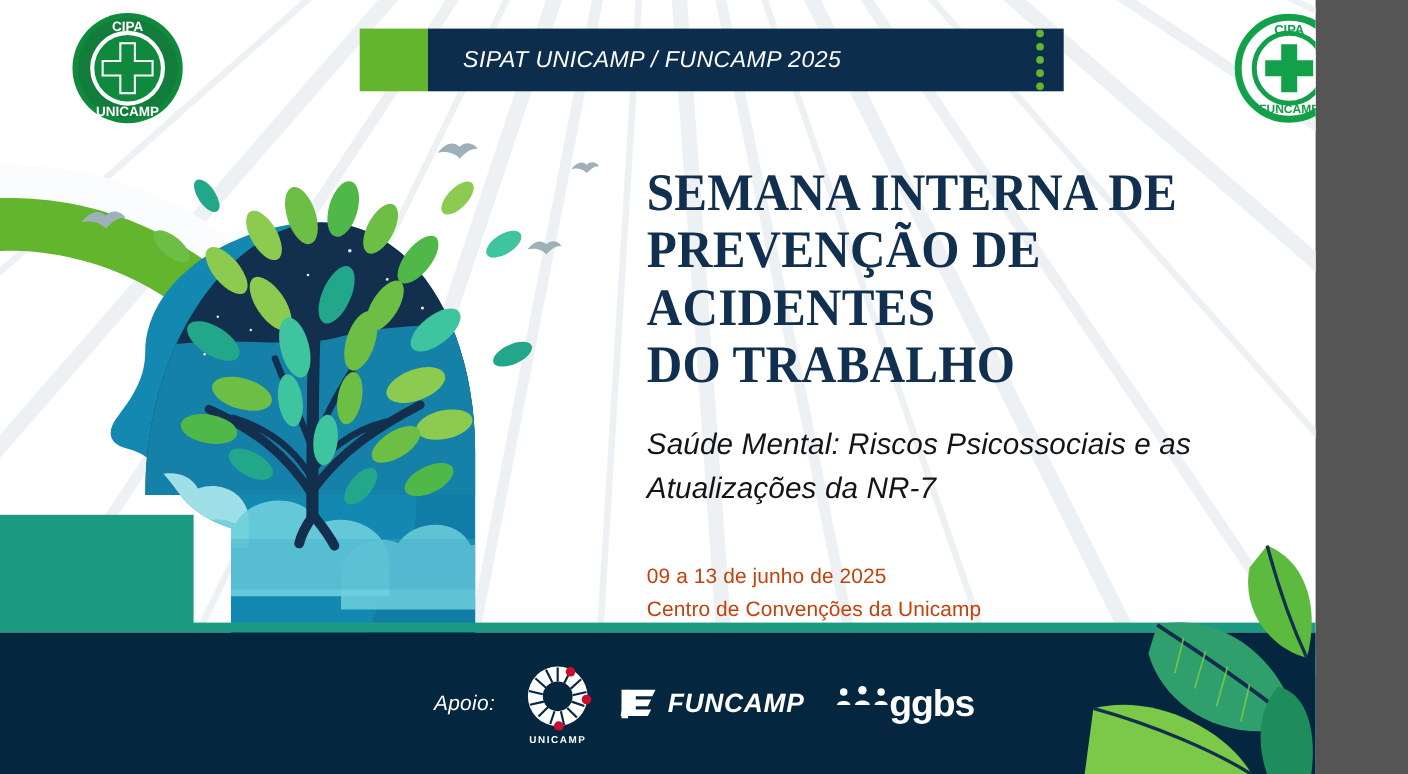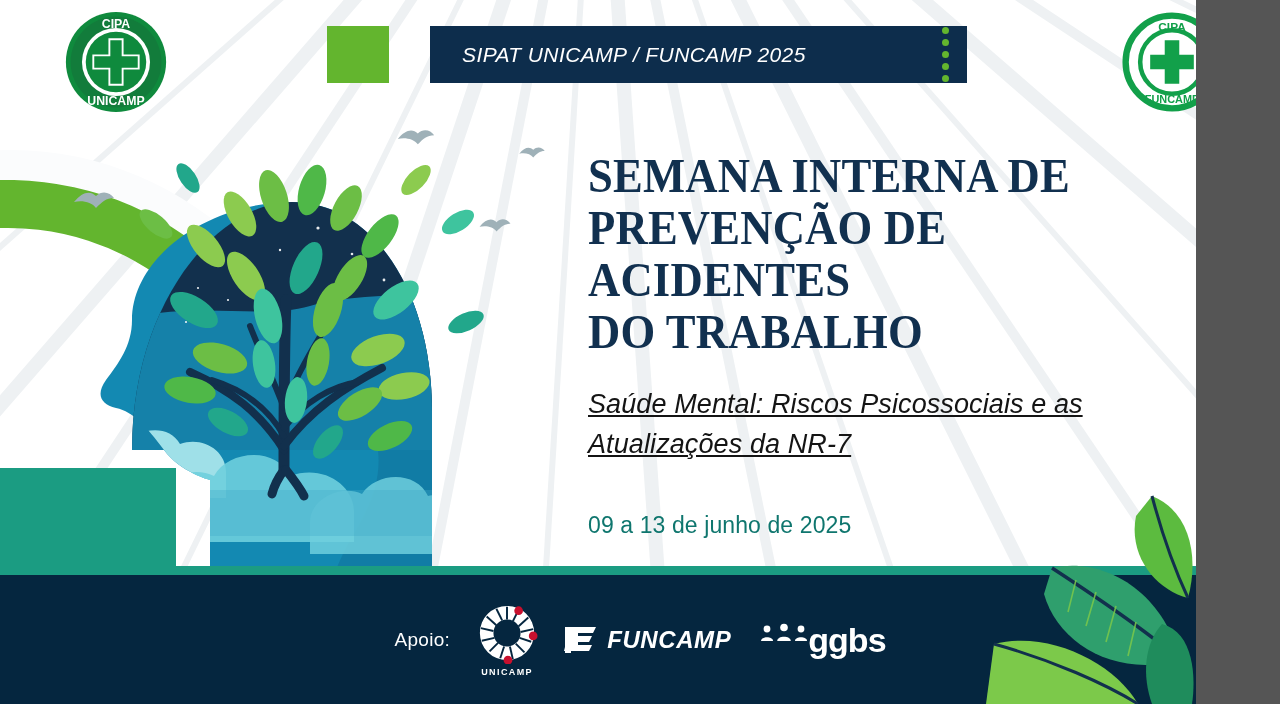--- a/index.html
+++ b/index.html
@@ -31,21 +31,21 @@
   .head-wrap{position:absolute;left:60px;top:150px;width:420px;height:430px;}
   .head-svg{position:absolute;left:0;top:0;}
 
   
   .bird{position:absolute;fill:#9fb1b8;}
 
   
   .topbar{position:absolute;left:327px;top:26px;width:640px;height:57px;display:flex;}
   .topbar-green{width:62px;background:#63b52e;flex:0 0 auto;}
   .topbar-navy{flex:1 1 auto;background:#0d2d4c;display:flex;align-items:center;
-               justify-content:space-between;padding:0 12px 0 0;margin-left:41px;}
+               justify-content:space-between;padding:0 12px 0 0;}
   .topbar-title{
     color:#ffffff;font-style:italic;font-weight:400;font-size:21px;letter-spacing:.4px;
     padding-left:32px;white-space:nowrap;
   }
   .dots{display:flex;flex-direction:column;gap:5px;padding-right:6px;}
   .dots i{display:block;width:7px;height:7px;border-radius:50%;background:#63b52e;}
 
   
   .cipa{position:absolute;}
   .cipa-unicamp{left:64px;top:10px;width:104px;height:104px;}
@@ -56,35 +56,35 @@
   .title{
     font-family:"Liberation Serif", serif;
     font-weight:700;color:#11304f;
     font-size:48px;line-height:52px;letter-spacing:.2px;
     margin:0 0 26px 0;
     transform:scaleX(.93);transform-origin:left center;
   }
   .title span{display:block;}
   .subtitle{
     font-style:italic;font-weight:400;color:#141414;
-    font-size:27px;line-height:40px;margin:0 0 46px 0;letter-spacing:.1px;text-decoration:underline;
+    font-size:27px;line-height:40px;margin:0 0 46px 0;letter-spacing:.1px;
   }
   .subtitle span{display:block;}
-  .meta{font-size:23px;line-height:30px;color:#0f766e;margin:0 0 34px 0;letter-spacing:.1px;}
+  .meta{font-size:19px;line-height:30px;color:#c2410c;margin:0 0 34px 0;letter-spacing:.1px;}
   .meta span{display:block;}
   .cta{font-size:19px;color:#111;letter-spacing:.1px;}
 
   
   .teal-strip{position:absolute;left:0;top:566px;width:1280px;height:9px;background:#1b9c82;}
   .footer{position:absolute;left:0;top:575px;width:1280px;height:129px;background:#05263f;}
   .sponsors{
     position:absolute;left:0;top:575px;width:1280px;height:129px;
     display:flex;align-items:center;justify-content:center;gap:26px;
   }
-  .apoio{color:#ffffff;font-size:19px;letter-spacing:.3px;}
+  .apoio{color:#ffffff;font-size:19px;letter-spacing:.3px;font-style:italic;}
   .logo-unicamp{display:flex;flex-direction:column;align-items:center;gap:3px;}
   .unicamp-word{color:#fff;font-size:9px;font-weight:700;letter-spacing:1.4px;
                 background:#05263f;padding:0 2px;}
   .logo-funcamp{display:flex;align-items:center;gap:9px;}
   .funcamp-word{color:#fff;font-weight:700;font-style:italic;font-size:24px;letter-spacing:.6px;}
   .logo-ggbs{display:flex;flex-direction:row;align-items:flex-start;}
   .ggbs-people{display:flex;align-items:flex-end;gap:2px;margin-left:3px;margin-bottom:-4px;}
   .ggbs-word{color:#fff;font-weight:700;font-size:34px;line-height:34px;letter-spacing:-1px;}
 
   
@@ -285,20 +285,21 @@
       <span>SEMANA INTERNA DE</span>
       <span>PREVENÇÃO DE ACIDENTES</span>
       <span>DO TRABALHO</span>
     </h1>
     <div class="subtitle">
       <span>Saúde Mental: Riscos Psicossociais e as</span>
       <span>Atualizações da NR-7</span>
     </div>
     <div class="meta">
       <span>09 a 13 de junho de 2025</span>
+      <span>Centro de Convenções da Unicamp</span>
     </div>
     <div class="cta">Confira a programação e faça sua inscrição</div>
   </div>
 
   <div class="teal-strip"></div>
   <div class="footer"></div>
 
   <div class="sponsors">
     <div class="apoio">Apoio:</div>
 

